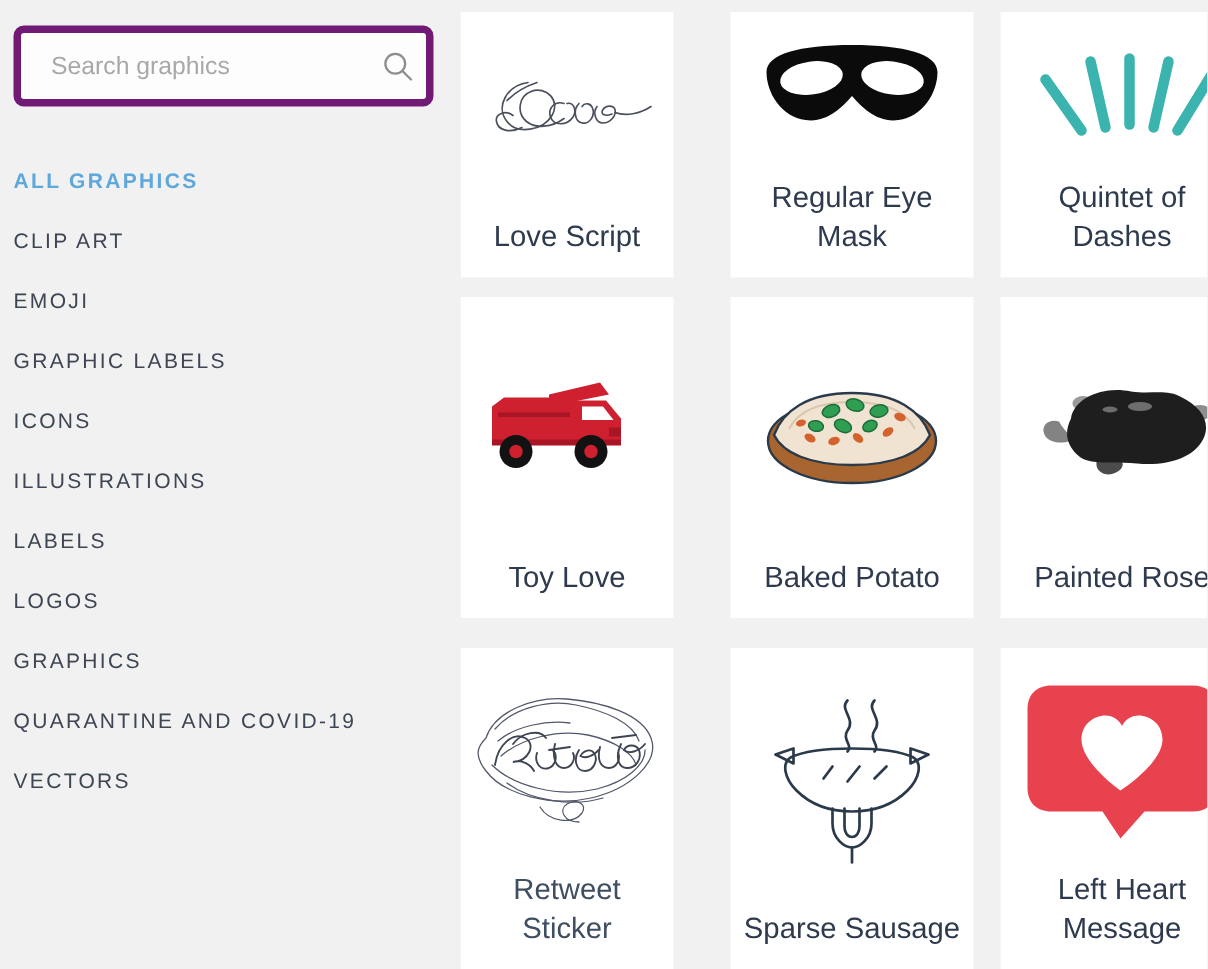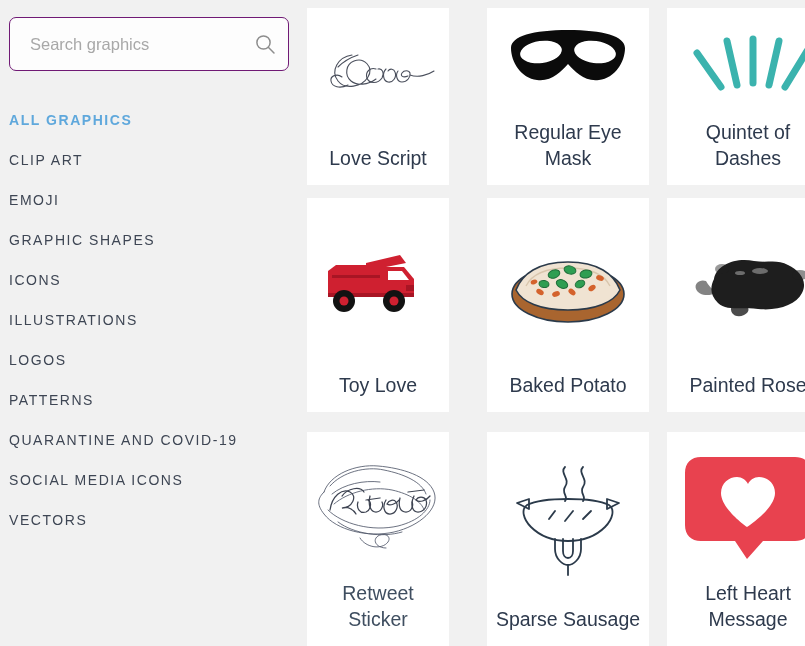--- a/index.html
+++ b/index.html
@@ -31,21 +31,21 @@
     box-sizing: border-box;
     position: relative;
   }
   .search-wrap {
     position: absolute;
     left: 9px;
     top: 17px;
     width: 280px;
     height: 54px;
     background: #fdfdfd;
-    border: 1px solid #701a75;
+    border: 5px solid #701a75;
     border-radius: 7px;
     box-sizing: border-box;
     display: flex;
     align-items: center;
   }
   .search-input {
     border: 0;
     outline: 0;
     background: transparent;
     font-family: "Liberation Sans", sans-serif;
@@ -155,27 +155,27 @@
           <circle cx="9.5" cy="9.5" r="6.6" fill="none" stroke="#8d8d8d" stroke-width="1.5"></circle>
           <line x1="14.3" y1="14.3" x2="20" y2="20" stroke="#8d8d8d" stroke-width="1.5" stroke-linecap="round"></line>
         </svg>
       </span>
     </div>
 
     <nav class="nav">
       <a class="nav-item active">ALL GRAPHICS</a>
       <a class="nav-item">CLIP ART</a>
       <a class="nav-item">EMOJI</a>
-      <a class="nav-item">GRAPHIC SHAPES</a>
+      <a class="nav-item">GRAPHIC LABELS</a>
       <a class="nav-item">ICONS</a>
       <a class="nav-item">ILLUSTRATIONS</a>
+      <a class="nav-item">LABELS</a>
       <a class="nav-item">LOGOS</a>
-      <a class="nav-item">PATTERNS</a>
+      <a class="nav-item">GRAPHICS</a>
       <a class="nav-item">QUARANTINE AND COVID-19</a>
-      <a class="nav-item">SOCIAL MEDIA ICONS</a>
       <a class="nav-item">VECTORS</a>
     </nav>
   </aside>
 
   <section id="grid">
 
     <div class="card c-r1 c-col1">
       <div class="art">
         <svg width="120" height="72" viewBox="0 0 120 72">
           <g fill="none" stroke="#4a4f5c" stroke-width="1.1" stroke-linecap="round">

